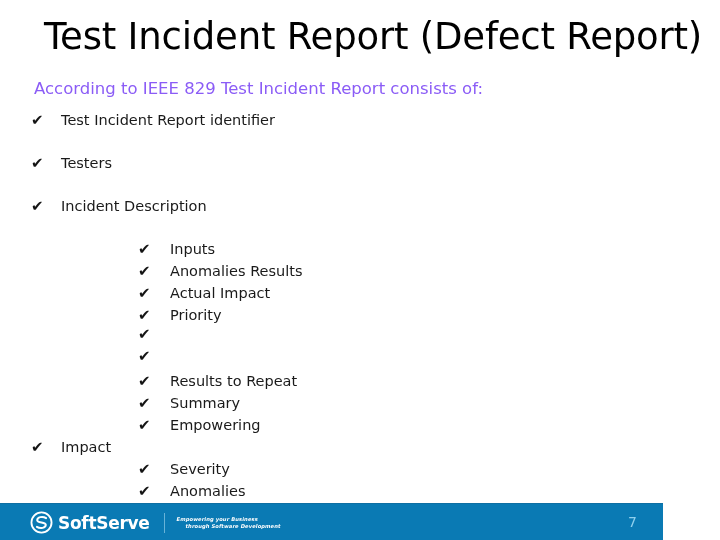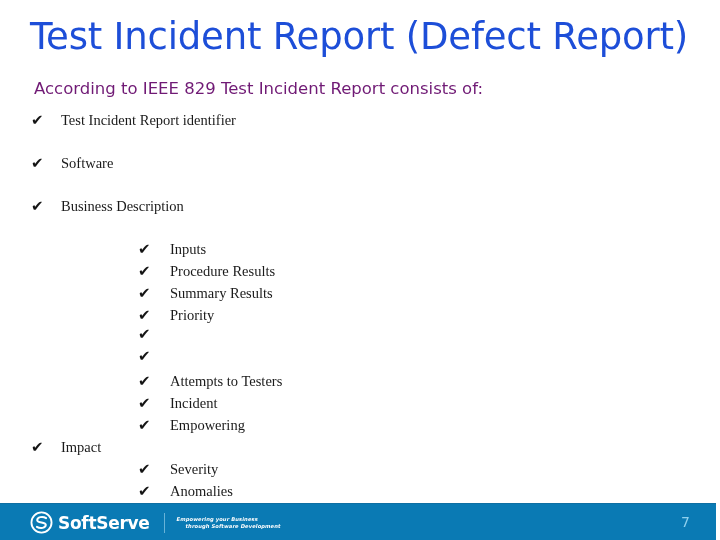--- a/index.html
+++ b/index.html
@@ -17,39 +17,39 @@
   .slide {
     position: relative;
     width: 720px;
     height: 540px;
     background: #ffffff;
   }
 
   
   .slide-title {
     position: absolute;
-    left: 30px;
+    left: 44px;
     top: 14px;
     width: 670px;
     font-size: 37px;
     line-height: 46px;
     font-weight: 400;
-    color: #1d4ed8;
+    color: #000000;
     letter-spacing: -0.2px;
     white-space: nowrap;
   }
 
   
   .intro {
     position: absolute;
     left: 34px;
     top: 78px;
     font-size: 16.5px;
     line-height: 22px;
-    color: #701a75;
+    color: #8b5cf6;
     white-space: nowrap;
   }
 
   
   .bullets {
     position: absolute;
     left: 0;
     top: 110px;
     width: 720px;
   }
@@ -88,29 +88,28 @@
     flex: 0 0 30px;
   }
   .item.level2 .check {
     width: 32px;
     flex: 0 0 32px;
   }
   .label {
     font-size: 14.5px;
     line-height: 20px;
     color: #1a1a1a;
-    font-family: Liberation Serif, serif;
   }
 
   
   .footer {
     position: absolute;
     left: 0;
     top: 503px;
-    width: 716px;
+    width: 663px;
     height: 37px;
     background: #0a7ab4;
     border-top: 1px solid #0f6fa3;
   }
   .logo-wrap {
     position: absolute;
     left: 30px;
     top: 7px;
     display: flex;
     align-items: center;
@@ -166,45 +165,45 @@
   <div class="bullets">
       <div class="row">
         <div class="item level1">
           <span class="check">✔</span>
           <span class="label">Test Incident Report identifier</span>
         </div>
       </div>
       <div class="row">
         <div class="item level1">
           <span class="check">✔</span>
-          <span class="label">Software</span>
+          <span class="label">Testers</span>
         </div>
       </div>
       <div class="row">
         <div class="item level1">
           <span class="check">✔</span>
-          <span class="label">Business Description</span>
+          <span class="label">Incident Description</span>
         </div>
       </div>
       <div class="row sub">
         <div class="item level2">
           <span class="check">✔</span>
           <span class="label">Inputs</span>
         </div>
       </div>
       <div class="row sub">
         <div class="item level2">
           <span class="check">✔</span>
-          <span class="label">Procedure Results</span>
-        </div>
-      </div>
-      <div class="row sub">
-        <div class="item level2">
-          <span class="check">✔</span>
-          <span class="label">Summary Results</span>
+          <span class="label">Anomalies Results</span>
+        </div>
+      </div>
+      <div class="row sub">
+        <div class="item level2">
+          <span class="check">✔</span>
+          <span class="label">Actual Impact</span>
         </div>
       </div>
       <div class="row sub">
         <div class="item level2">
           <span class="check">✔</span>
           <span class="label">Priority</span>
         </div>
       </div>
       <div class="row sub">
         <div class="item level2">
@@ -212,27 +211,27 @@
         </div>
       </div>
       <div class="row sub">
         <div class="item level2">
           <span class="check">✔</span>
         </div>
       </div>
       <div class="row sub">
         <div class="item level2">
           <span class="check">✔</span>
-          <span class="label">Attempts to Testers</span>
-        </div>
-      </div>
-      <div class="row sub">
-        <div class="item level2">
-          <span class="check">✔</span>
-          <span class="label">Incident</span>
+          <span class="label">Results to Repeat</span>
+        </div>
+      </div>
+      <div class="row sub">
+        <div class="item level2">
+          <span class="check">✔</span>
+          <span class="label">Summary</span>
         </div>
       </div>
       <div class="row sub">
         <div class="item level2">
           <span class="check">✔</span>
           <span class="label">Empowering</span>
         </div>
       </div>
       <div class="row spacer">
         <div class="item level1">

